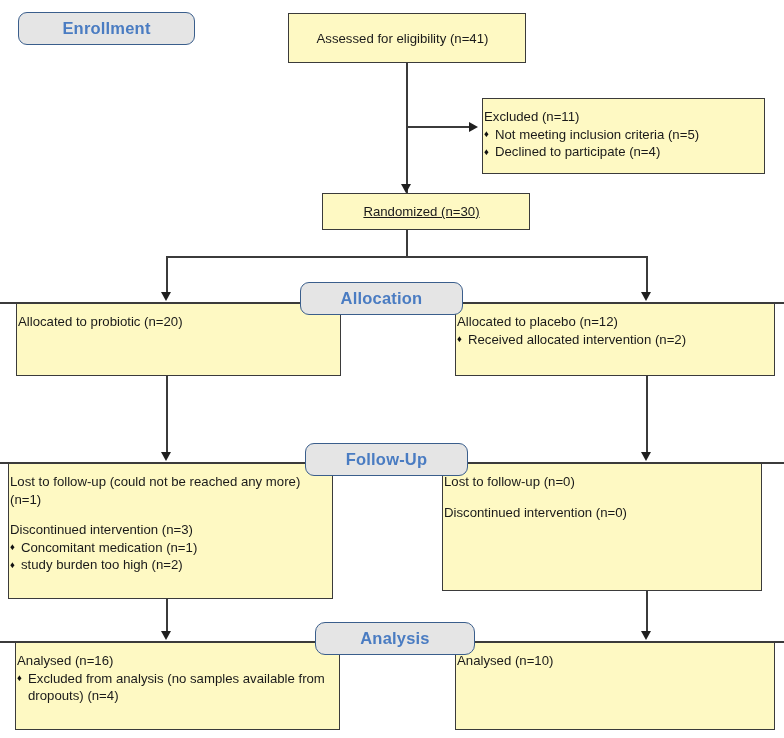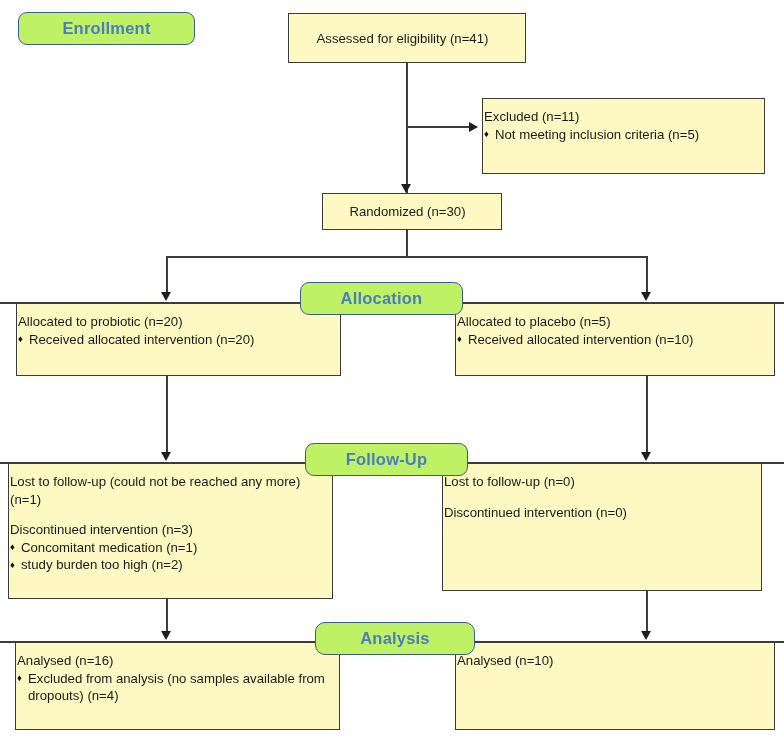--- a/index.html
+++ b/index.html
@@ -15,21 +15,21 @@
     position: relative;
     width: 784px;
     height: 738px;
     background: #ffffff;
     overflow: hidden;
   }
   
   .pill {
     position: absolute;
     box-sizing: border-box;
-    background: #bef264;
+    background: #e5e5e5;
     border: 1.6px solid #3a5e8c;
     border-radius: 9px;
     color: #4a7cc2;
     font-weight: bold;
     font-size: 16.5px;
     letter-spacing: .2px;
     display: flex;
     align-items: center;
     justify-content: center;
     z-index: 6;
@@ -125,46 +125,46 @@
 
   <div class="vline" style="left:406px; top:63px; height:130px;"></div>
   <div class="arrow-down" style="left:401px; top:184px;"></div>
 
   <div class="hline" style="left:406px; top:126px; width:64px;"></div>
   <div class="arrow-right" style="left:469px; top:122px;"></div>
 
   <div class="box" style="left:482px; top:98px; width:283px; height:76px;">
     <div class="line">Excluded  (n=11)</div>
     <div class="bullet">Not meeting inclusion criteria (n=5)</div>
-  </div>
-
-  <div class="box" style="left:322px; top:193px; width:180px; height:37px; display:flex; justify-content:center;">
+    <div class="bullet">Declined to participate (n=4)</div>
+  </div>
+
+  <div class="box" style="left:322px; top:193px; width:208px; height:37px; display:flex; justify-content:center;text-decoration:underline;">
     <div class="line">Randomized (n=30)</div>
   </div>
 
   <div class="vline" style="left:406px; top:230px; height:27px;"></div>
   <div class="hline" style="left:166px; top:256px; width:481px;"></div>
   <div class="vline" style="left:166px; top:256px; height:37px;"></div>
   <div class="vline" style="left:646px; top:256px; height:37px;"></div>
   <div class="arrow-down" style="left:161px; top:292px;"></div>
   <div class="arrow-down" style="left:641px; top:292px;"></div>
 
   <div class="divider" style="top:302px;"></div>
   <div class="pill" style="left:300px; top:282px; width:163px; height:33px;">
     <span>Allocation</span>
   </div>
 
   <div class="box" style="left:16px; top:303px; width:325px; height:73px;">
     <div class="line">Allocated to probiotic (n=20)</div>
-    <div class="bullet">Received allocated intervention (n=20)</div>
   </div>
 
   <div class="box" style="left:455px; top:303px; width:320px; height:73px;">
-    <div class="line">Allocated to placebo (n=5)</div>
-    <div class="bullet">Received allocated intervention (n=10)</div>
+    <div class="line">Allocated to placebo (n=12)</div>
+    <div class="bullet">Received allocated intervention (n=2)</div>
   </div>
 
   <div class="vline" style="left:166px; top:376px; height:77px;"></div>
   <div class="arrow-down" style="left:161px; top:452px;"></div>
 
   <div class="vline" style="left:646px; top:376px; height:77px;"></div>
   <div class="arrow-down" style="left:641px; top:452px;"></div>
 
   <div class="divider" style="top:462px;"></div>
   <div class="pill" style="left:305px; top:443px; width:163px; height:33px;">

